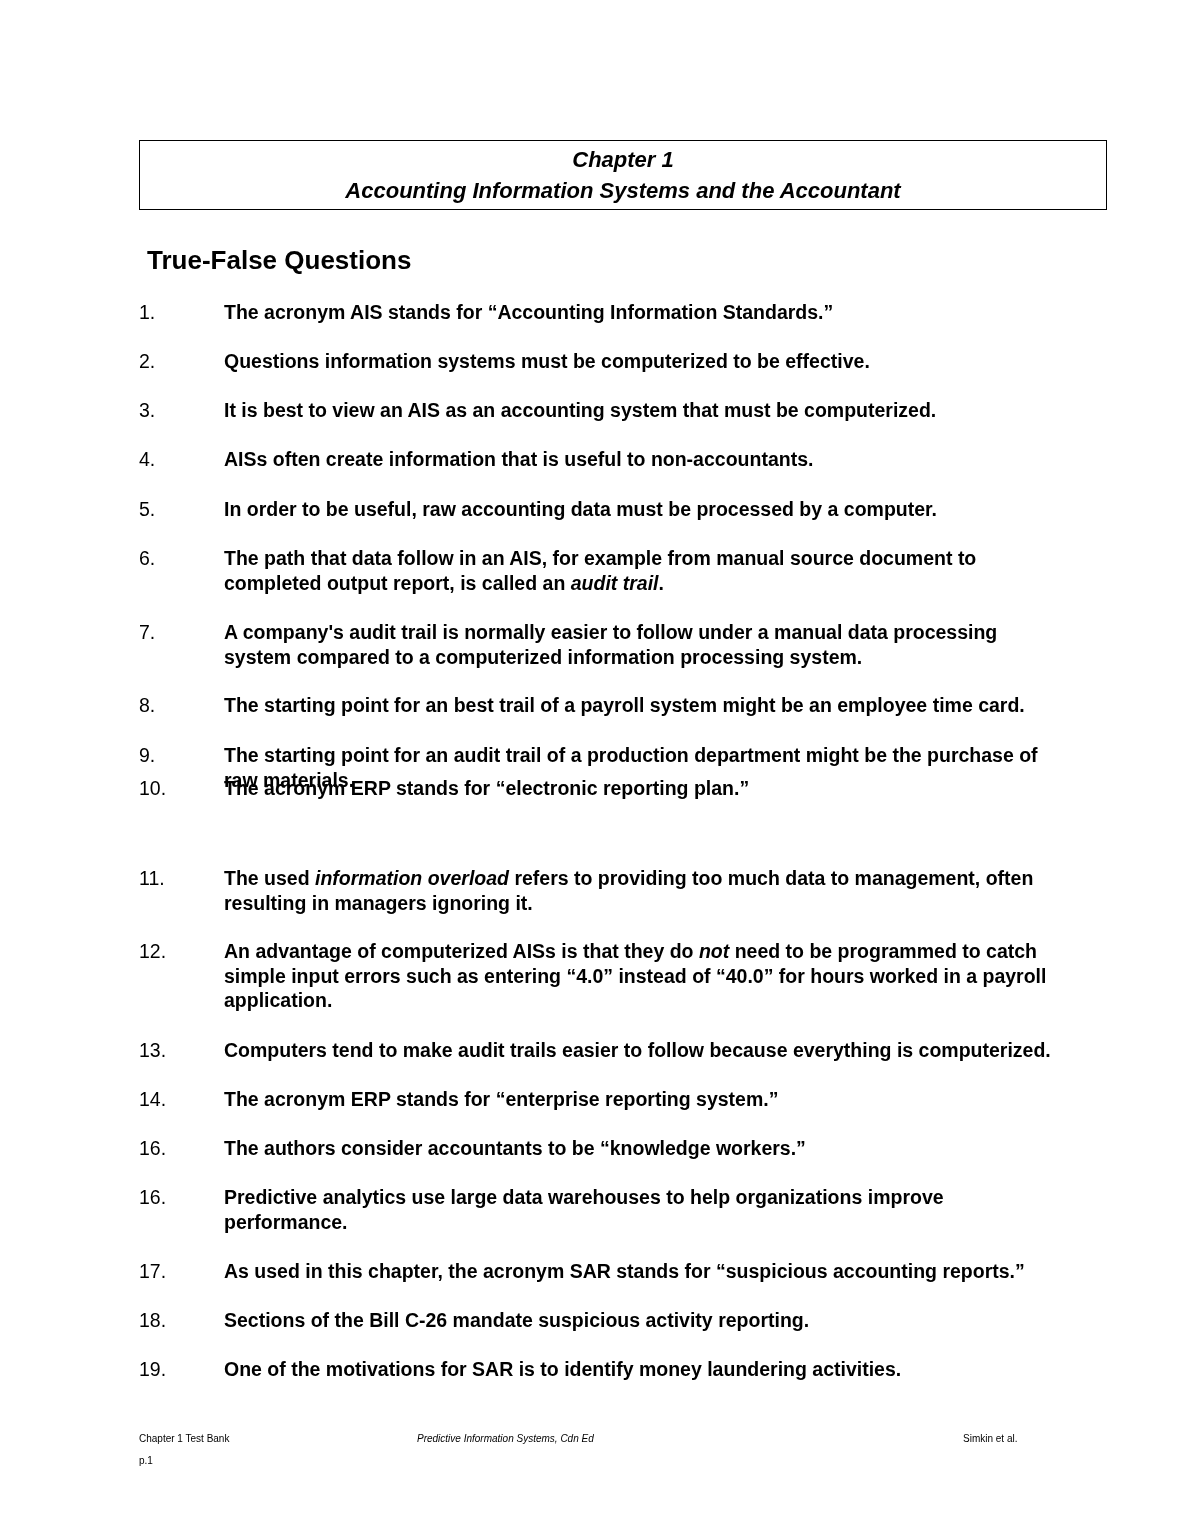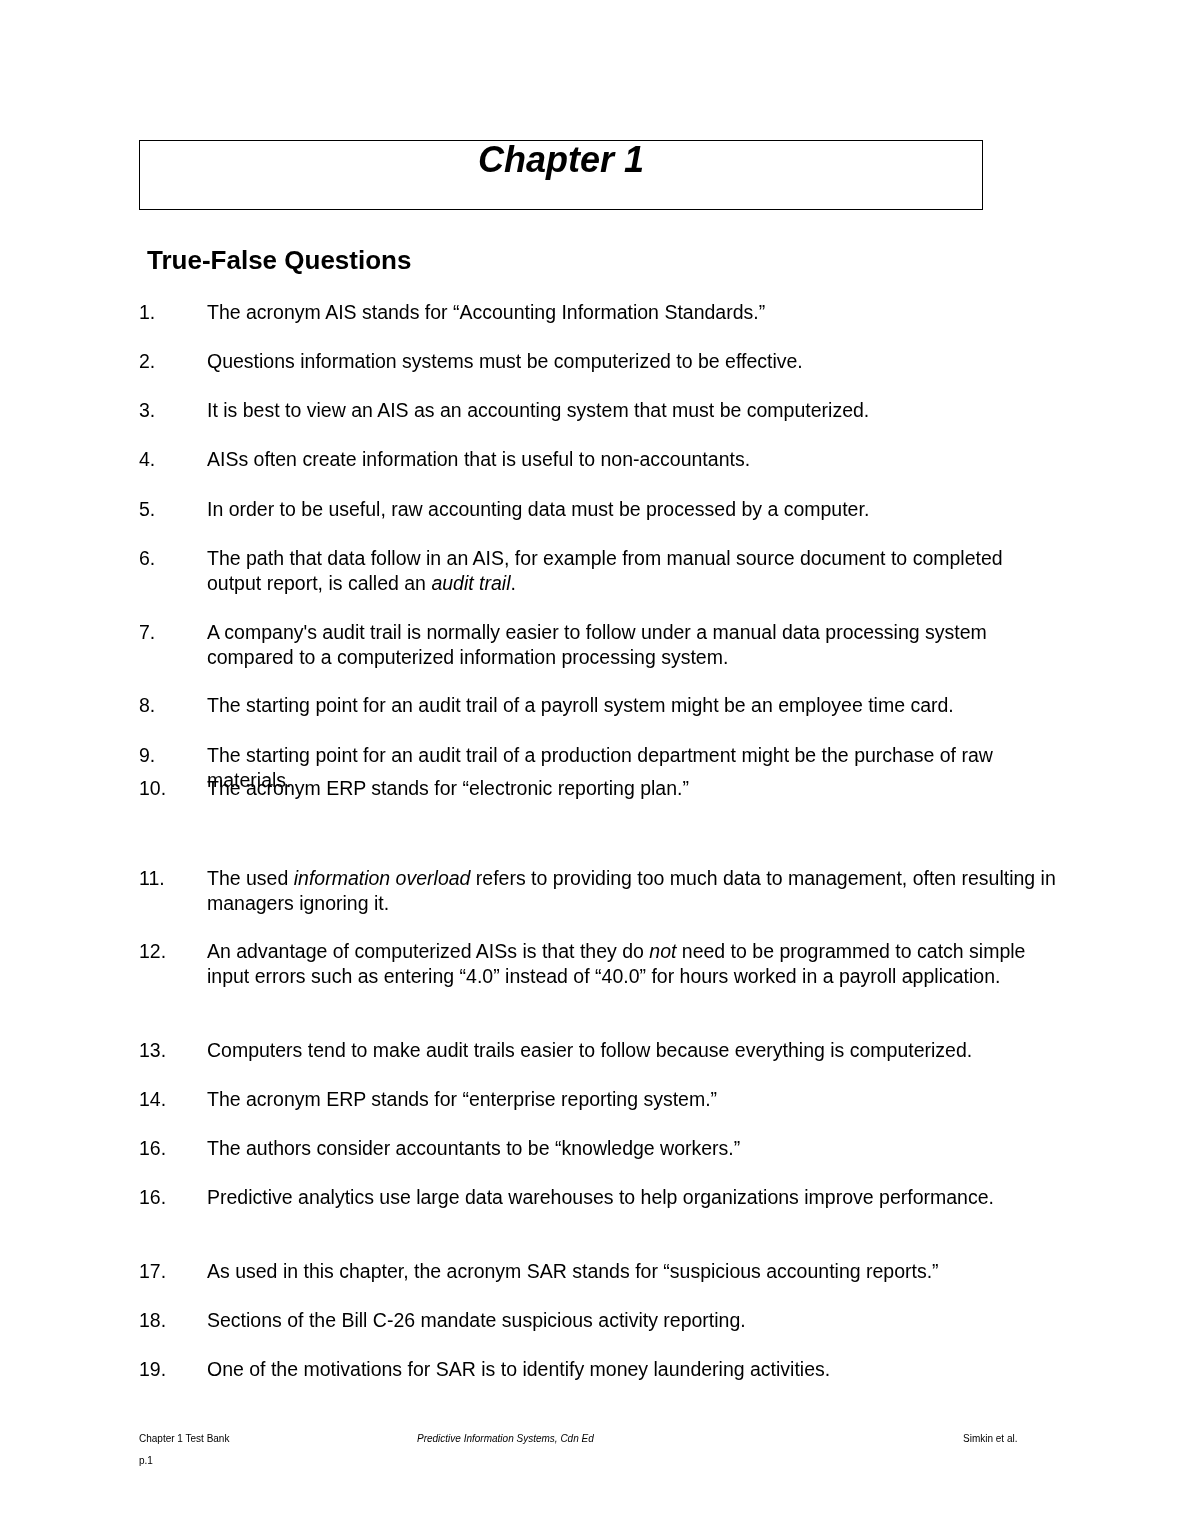--- a/index.html
+++ b/index.html
@@ -12,28 +12,28 @@
       height: 1540px;
       position: relative;
       overflow: hidden;
       color: #000000;
       font-family: "Liberation Sans", sans-serif;
     }
     .title-box {
       position: absolute;
       left: 139px;
       top: 140px;
-      width: 844px;
+      width: 968px;
       height: 70px;
       border: 1.5px solid #000;
       box-sizing: border-box;
       text-align: center;
       font-weight: bold;
       font-style: italic;
-      font-size: 36px;
+      font-size: 22px;
       line-height: 31px;
       padding-top: 3px;
     }
     .title-box div { display: block; }
     .section-heading {
       position: absolute;
       left: 139px;
       top: 235px;
       font-weight: bold;
       font-size: 26px;
@@ -47,40 +47,42 @@
       font-size: 19.5px;
       line-height: 24.5px;
     }
     .q .num {
       position: absolute;
       left: 0;
       top: 0;
       width: 60px;
     }
     .q .text {
-      margin-left: 68px;
+      margin-left: 85px;
       display: block;
+      font-weight: bold;
     }
     .q em { font-style: italic; }
     .footer {
       position: absolute;
       top: 1428px;
       font-family: "Liberation Sans", sans-serif;
       font-size: 10px;
       line-height: 22px;
     }
     .footer-left { left: 139px; }
     .footer-center { left: 417px; font-style: italic; }
     .footer-right { left: 963px; }
   </style>
 </head>
 <body>
 
 <div class="title-box">
   <div>Chapter 1</div>
+  <div>Accounting Information Systems and the Accountant</div>
 </div>
 
 <h2 class="section-heading">True-False Questions</h2>
 
 <div id="questions">
     <div class="q" style="top: 300px;">
       <span class="num">1.</span>
       <span class="text"><span>The acronym AIS stands for “Accounting Information Standards.”</span></span>
     </div>
     <div class="q" style="top: 349px;">
@@ -102,21 +104,21 @@
     <div class="q" style="top: 546px;">
       <span class="num">6.</span>
       <span class="text"><span>The path that data follow in an AIS, for example from manual source document to completed output report, is called an </span><em>audit trail</em><span>.</span></span>
     </div>
     <div class="q" style="top: 620px;">
       <span class="num">7.</span>
       <span class="text"><span>A company's audit trail is normally easier to follow under a manual data processing system compared to a computerized information processing system.</span></span>
     </div>
     <div class="q" style="top: 693px;">
       <span class="num">8.</span>
-      <span class="text"><span>The starting point for an audit trail of a payroll system might be an employee time card.</span></span>
+      <span class="text"><span>The starting point for an best trail of a payroll system might be an employee time card.</span></span>
     </div>
     <div class="q" style="top: 743px;">
       <span class="num">9.</span>
       <span class="text"><span>The starting point for an audit trail of a production department might be the purchase of raw materials.</span></span>
     </div>
     <div class="q" style="top: 776px;">
       <span class="num">10.</span>
       <span class="text"><span>The acronym ERP stands for “electronic reporting plan.”</span></span>
     </div>
     <div class="q" style="top: 866px;">

